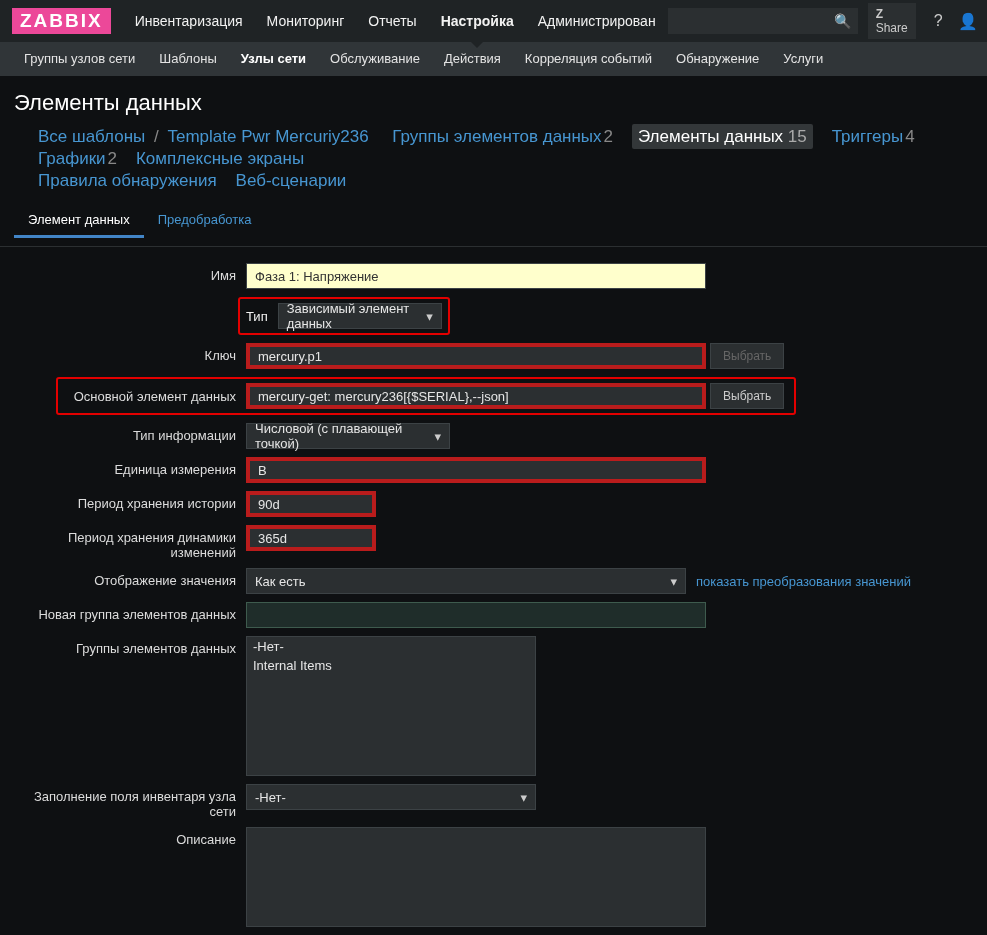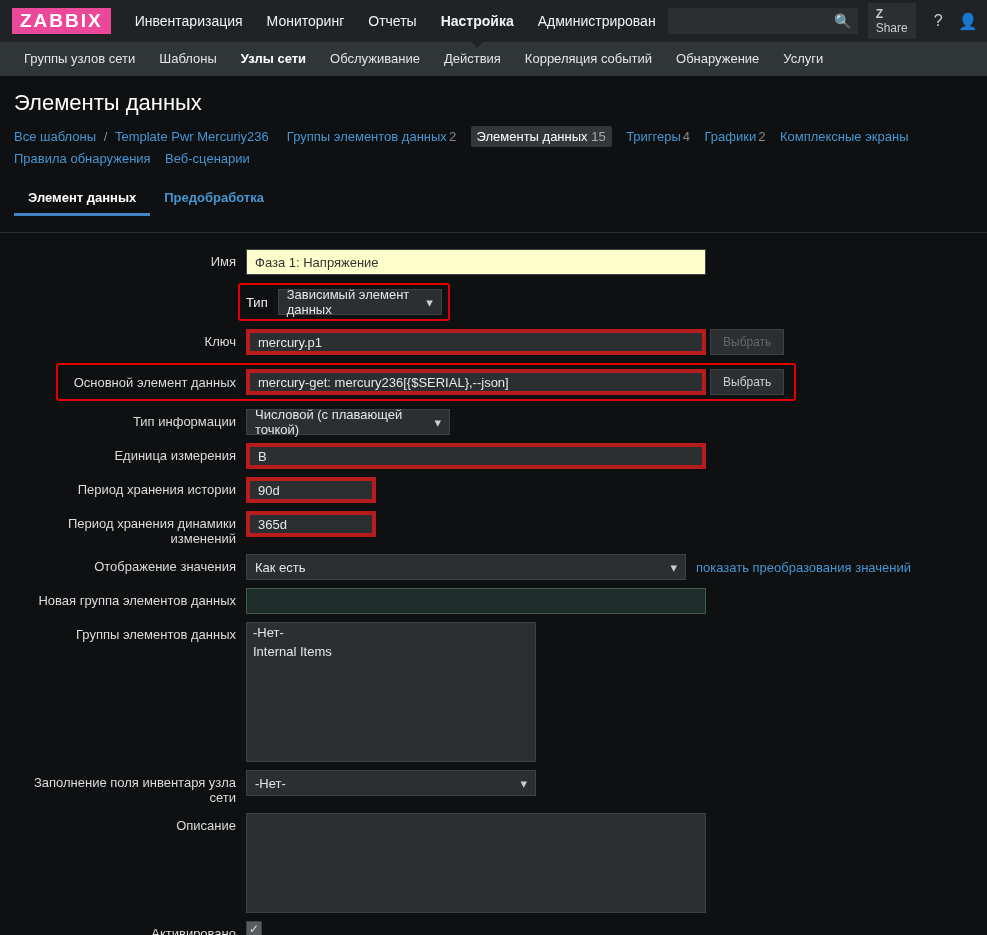--- a/index.html
+++ b/index.html
@@ -17,26 +17,26 @@
 .search-icon { position:absolute; right:6px; top:5px; color:#ccc; font-size:14px; }
 .share { background:#2b2f31; color:#ccc; padding:4px 8px; font-size:12px; margin-right:10px; cursor:pointer; }
 .icon-btn { color:#ccc; margin:0 8px; font-size:16px; cursor:pointer; }
 
 .subnav { background:#303538; display:flex; padding:0 12px; height:34px; align-items:center; }
 .subnav-item { color:#e4e4e4; padding:0 12px; line-height:34px; font-size:13px; cursor:pointer; }
 .subnav-item.active { color:#fff; font-weight:bold; }
 
 .page-title { font-size:22px; color:#fff; padding:14px 14px 10px; font-weight:normal; }
 
-.breadcrumbs { padding:0 14px 6px; font-size:13px; line-height:22px; }
+.breadcrumbs { padding:0 14px 6px; font-size:17px; line-height:22px;margin-left:24px; }
 .breadcrumbs .sep { color:#888; margin:0 4px; }
 .bc-badge { color:#888; margin-left:2px; }
 .bc-active { background:#333739; color:#fff; padding:3px 6px; border-radius:2px; }
 
-.tabs { display:flex; padding:6px 14px 16px; border-bottom:1px solid #2b2f31;font-weight:bold; }
+.tabs { display:flex; padding:6px 14px 8px; border-bottom:1px solid #2b2f31; }
 .tab { padding:8px 14px; color:#4796d1; cursor:pointer; font-size:13px; }
 .tab.active { color:#fff; border-bottom:3px solid #4285c7; }
 
 .form { padding:16px 14px 12px; }
 .row { display:flex; align-items:flex-start; margin-bottom:8px; }
 .lbl { width:232px; text-align:right; padding:5px 10px 0 0; color:#dcdcdc; font-size:13px; }
 .field { flex:1; display:flex; align-items:center; }
 .txt { background:#2b2f31; border:4px solid #b91c1c; color:#e6e6e6; height:26px; padding:0 8px; font-size:13px; }
 .txt.yellow { background:#ffffcc; border:1px solid #3c4245; color:#333; width:460px; }
 .sel { background:#2b2f31; border:1px solid #3c4245; color:#e6e6e6; height:26px; padding:0 24px 0 8px; font-size:13px; position:relative; display:flex; align-items:center; cursor:pointer; }

